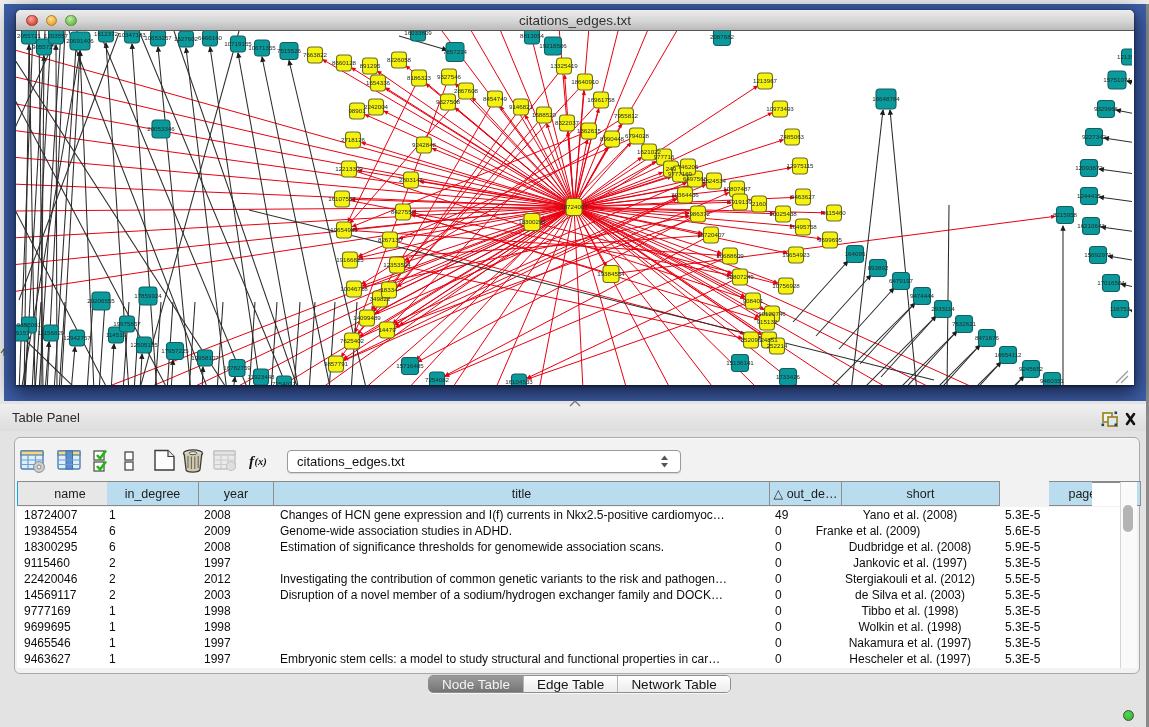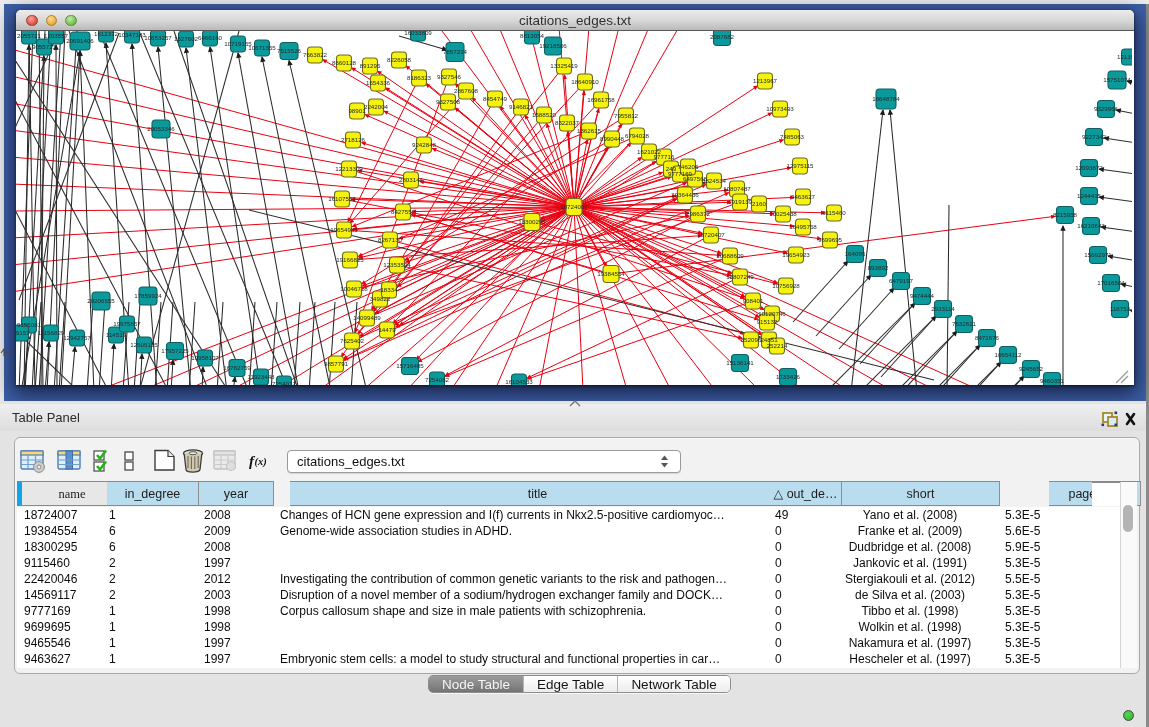--- a/index.html
+++ b/index.html
@@ -633,61 +633,62 @@
         </g>
   </svg>
   <div id="combo">citations_edges.txt
     <svg class="step" width="15" height="15" viewBox="0 0 15 15">
           <path d="M7.5,1.5 L11,6 H4 z" fill="#555"></path>
           <path d="M7.5,13.5 L11,9 H4 z" fill="#555"></path>
         </svg>
   </div>
 </div>
 
-<div class="hdr" style="left:17px; width:106px; background:#e7e7e7; border-left:5px solid #0ea5e9;font-family:Liberation Serif, serif;">name</div>
+<div class="hdr" style="left:17px; width:106px; background:#e7e7e7; border-left:1px solid #0ea5e9;">name</div>
 <div class="hdr" style="left:107px; width:92px;">in_degree</div>
 <div class="hdr" style="left:199px; width:75px;">year</div>
-<div class="hdr" style="left:290px; width:496px;">title</div>
+<div class="hdr" style="left:274px; width:496px;">title</div>
 <div class="hdr" style="left:770px; width:72px;">△ out_de…</div>
 <div class="hdr" style="left:842px; width:158px;">short</div>
 <div class="hdr" style="left:1049px; width:92px;">pagerank</div>
 <div style="position:absolute; left:1092px; top:482px; width:28px; height:24px; background:#fff; border-top:1px solid #8a8a8a;"></div>
 <div style="position:absolute; left:17px; top:507px; width:1103px; height:161px; background:#fff;"></div>
 <div class="trow" style="top:507px">
 <span style="left:7px">18724007</span>
       <span style="left:92px">1</span>
       <span style="left:187px">2008</span>
 <span style="left:263px">Changes of HCN gene expression and I(f) currents in Nkx2.5-positive cardiomyoc…</span>
       <span style="left:758px">49</span>
 <span class="ctr" style="left:818px;width:150px">Yano et al. (2008)</span>
       <span style="left:988px">5.3E-5</span>
     </div>
 <div class="trow" style="top:523px">
 <span style="left:7px">19384554</span>
       <span style="left:92px">6</span>
       <span style="left:187px">2009</span>
 <span style="left:263px">Genome-wide association studies in ADHD.</span>
       <span style="left:758px">0</span>
-<span class="ctr" style="left:818px;width:150px">Franke et al. (2009)</span>
+<span class="ctr" style="left:776px;width:150px">Franke et al. (2009)</span>
       <span style="left:988px">5.6E-5</span>
     </div>
 <div class="trow" style="top:539px">
 <span style="left:7px">18300295</span>
       <span style="left:92px">6</span>
       <span style="left:187px">2008</span>
+<span style="left:263px">Estimation of significance thresholds for genomewide association scans.</span>
       <span style="left:758px">0</span>
 <span class="ctr" style="left:818px;width:150px">Dudbridge et al. (2008)</span>
       <span style="left:988px">5.9E-5</span>
     </div>
 <div class="trow" style="top:555px">
 <span style="left:7px">9115460</span>
       <span style="left:92px">2</span>
       <span style="left:187px">1997</span>
       <span style="left:758px">0</span>
-<span class="ctr" style="left:818px;width:150px">Jankovic et al. (1991)</span>
+<span class="ctr" style="left:818px;width:150px">Jankovic et al. (1997)</span>
       <span style="left:988px">5.3E-5</span>
     </div>
 <div class="trow" style="top:571px">
 <span style="left:7px">22420046</span>
       <span style="left:92px">2</span>
       <span style="left:187px">2012</span>
 <span style="left:263px">Investigating the contribution of common genetic variants to the risk and pathogen…</span>
       <span style="left:758px">0</span>
 <span class="ctr" style="left:818px;width:150px">Stergiakouli et al. (2012)</span>
       <span style="left:988px">5.5E-5</span>
@@ -698,21 +699,20 @@
       <span style="left:187px">2003</span>
 <span style="left:263px">Disruption of a novel member of a sodium/hydrogen exchanger family and DOCK…</span>
       <span style="left:758px">0</span>
 <span class="ctr" style="left:818px;width:150px">de Silva et al. (2003)</span>
       <span style="left:988px">5.3E-5</span>
     </div>
 <div class="trow" style="top:603px">
 <span style="left:7px">9777169</span>
       <span style="left:92px">1</span>
       <span style="left:187px">1998</span>
-<span style="left:263px">Corpus callosum shape and size in male patients with schizophrenia.</span>
       <span style="left:758px">0</span>
 <span class="ctr" style="left:818px;width:150px">Tibbo et al. (1998)</span>
       <span style="left:988px">5.3E-5</span>
     </div>
 <div class="trow" style="top:619px">
 <span style="left:7px">9699695</span>
       <span style="left:92px">1</span>
       <span style="left:187px">1998</span>
       <span style="left:758px">0</span>
 <span class="ctr" style="left:818px;width:150px">Wolkin et al. (1998)</span>

